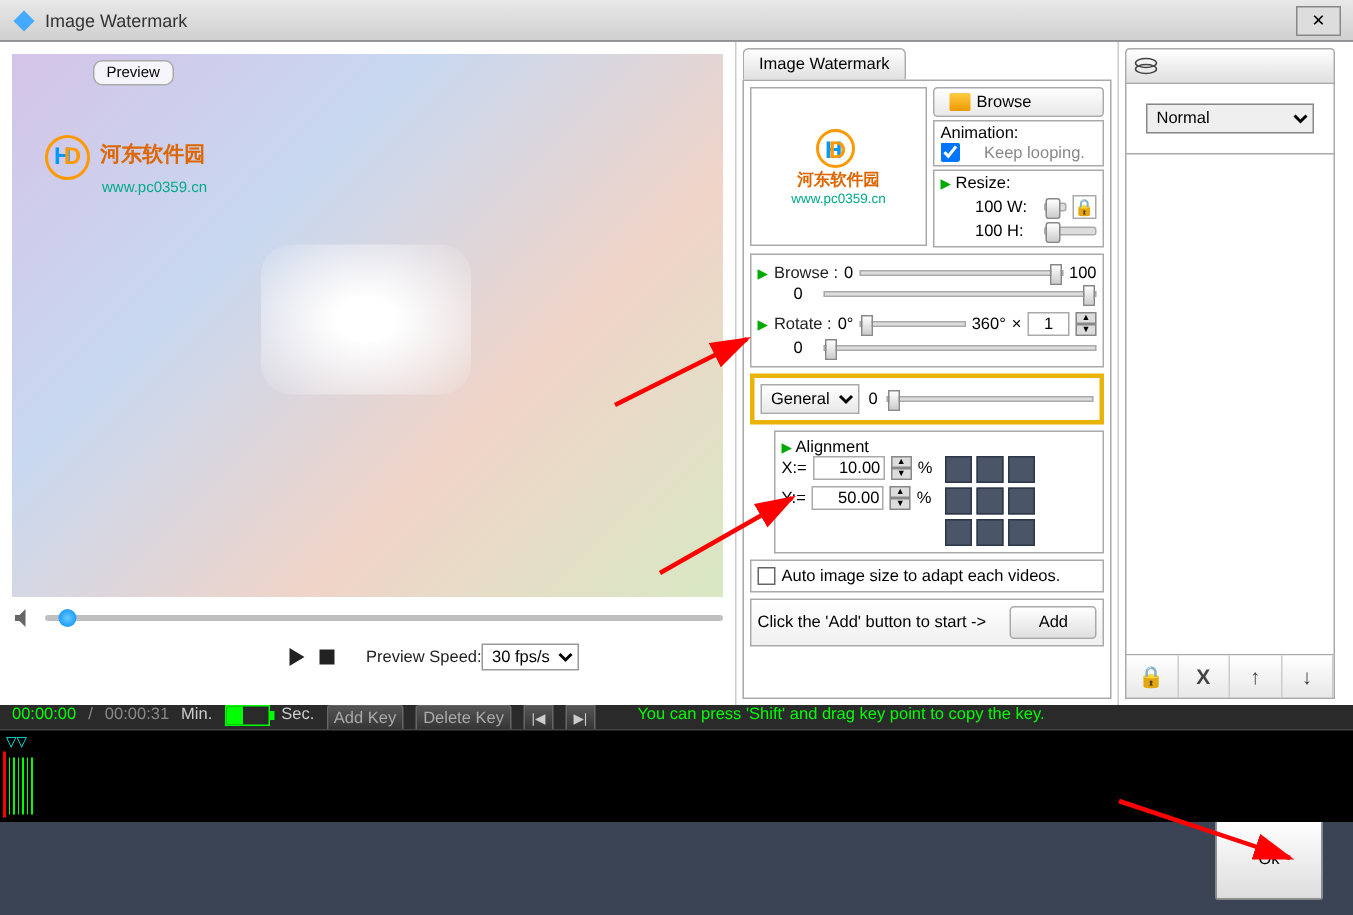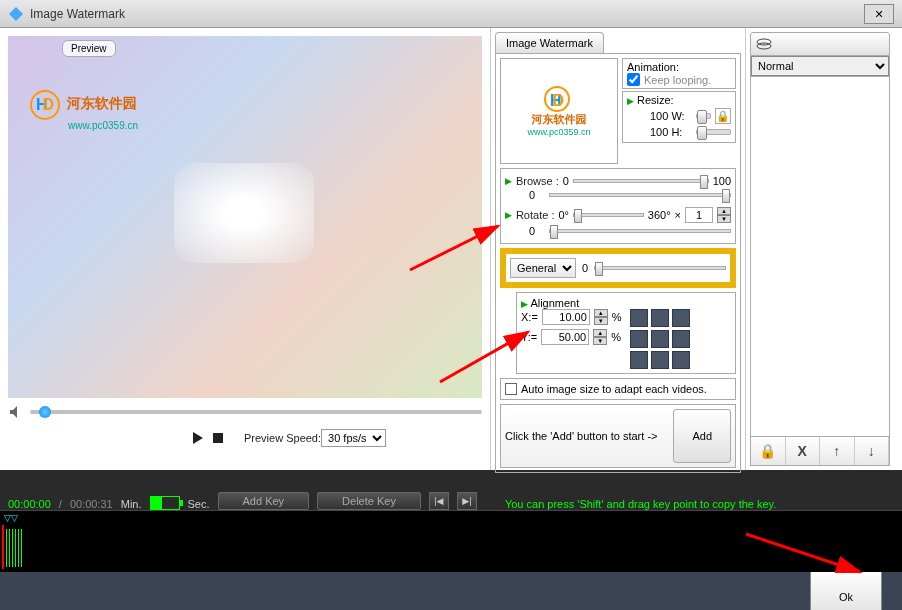--- a/index.html
+++ b/index.html
@@ -48,74 +48,74 @@
 .panel-body { border: 1px solid #aaa; flex: 1; padding: 4px; display: flex; flex-direction: column; gap: 4px; }
 
 .wm-preview-row { display: flex; gap: 4px; }
 .wm-thumb { width: 118px; height: 106px; border: 1px solid #aaa; background: #fff; display: flex; flex-direction: column; align-items: center; justify-content: center; }
 .wm-thumb .line1 { color: #d60; font-size: 11px; font-weight: bold; }
 .wm-thumb .line2 { color: #0a8; font-size: 9px; }
 .wm-right-col { flex: 1; display: flex; flex-direction: column; gap: 2px; }
 .browse-btn { background: linear-gradient(#fff, #e8e8e8); border: 1px solid #aaa; padding: 3px 10px; border-radius: 3px; display: flex; align-items: center; gap: 4px; cursor: pointer; }
 .folder-icon { width: 14px; height: 12px; background: linear-gradient(#fc4, #e90); border-radius: 1px; }
 .anim-box { border: 1px solid #aaa; padding: 2px 4px; }
-.check-row { display: flex; align-items: flex-end; gap: 4px; color: #888; }
+.check-row { display: flex; align-items: flex-end; gap: 16px; color: #888; }
 .resize-box { border: 1px solid #aaa; padding: 2px 4px; }
 .green-arrow { color: #0a0; font-size: 9px; }
 .resize-row { display: flex; align-items: center; gap: 4px; margin: 2px 0; }
 .resize-row .lbl { width: 42px; margin-left: 23px; }
 .mini-slider { flex: 1; height: 6px; background: #ddd; border: 1px solid #aaa; border-radius: 2px; position: relative; }
 .mini-slider .thumb { position: absolute; left: 0; top: -4px; width: 10px; height: 14px; background: linear-gradient(#fff, #ccc); border: 1px solid #888; border-radius: 2px; }
 .lock-icon { width: 16px; height: 16px; border: 1px solid #aaa; display: flex; align-items: center; justify-content: center; }
 
 .slider-section { border: 1px solid #aaa; padding: 4px; }
 .slider-row { display: flex; align-items: center; gap: 4px; margin: 2px 0; }
 .slider-row .lbl { color: #222; }
 .slider-track { flex: 1; height: 4px; background: #ddd; border: 1px solid #aaa; position: relative; }
 .slider-track .thumb { position: absolute; top: -5px; width: 8px; height: 14px; background: linear-gradient(#fff, #ccc); border: 1px solid #888; }
 .val-box { width: 26px; text-align: center; }
 .spinner { width: 28px; border: 1px solid #aaa; padding: 1px; text-align: center; }
 .spin-btns { display: flex; flex-direction: column; }
 .spin-btns span { width: 14px; height: 8px; background: #ddd; border: 1px solid #888; font-size: 6px; text-align: center; line-height: 6px; cursor: pointer; }
 
-.general-row { display: flex; align-items: center; gap: 6px; padding: 4px; border: 6px solid #eab308; }
+.general-row { display: flex; align-items: center; gap: 6px; padding: 4px; border: 3px solid #eab308; }
 .gen-select { border: 1px solid #aaa; padding: 2px; background: linear-gradient(#fff,#e8e8e8); }
 
 .align-section { border: 1px solid #aaa; padding: 4px; margin-left: 16px; }
 .align-body { display: flex; gap: 8px; }
 .align-inputs { display: flex; flex-direction: column; gap: 4px; }
 .align-row { display: flex; align-items: center; gap: 4px; }
 .align-row input { width: 48px; border: 1px solid #aaa; padding: 1px 2px; text-align: right; }
 .align-grid { display: grid; grid-template-columns: repeat(3, 18px); grid-template-rows: repeat(3, 18px); gap: 3px; }
 .align-cell { background: #4a5568; border: 1px solid #2d3748; cursor: pointer; }
 
 .auto-row { display: flex; align-items: center; gap: 4px; padding: 4px; border: 1px solid #aaa; }
 .auto-check { width: 12px; height: 12px; border: 1px solid #666; }
 
 .add-row { display: flex; align-items: center; justify-content: space-between; padding: 4px; border: 1px solid #aaa; background: linear-gradient(#fff,#f0f0f0); }
-.add-btn { background: linear-gradient(#fff,#e0e0e0); border: 1px solid #aaa; padding: 20px 18px; border-radius: 3px; cursor: pointer; }
+.add-btn { background: linear-gradient(#fff,#e0e0e0); border: 1px solid #aaa; padding: 4px 18px; border-radius: 3px; cursor: pointer; }
 
 .right-panel { width: 148px; padding: 4px; background: #fff; display: flex; flex-direction: column; }
 .right-top { background: linear-gradient(#fff,#e0e0e0); border: 1px solid #aaa; padding: 4px; display: flex; align-items: center; border-radius: 3px 3px 0 0; }
 .layer-icon { width: 18px; height: 14px; }
-.right-select-row { border: 1px solid #aaa; border-top: none; padding: 0; }
+.right-select-row { border: 1px solid #aaa; border-top: none; padding: 13px; }
 .right-select { width: 100%; border: 1px solid #888; padding: 2px; }
 .right-list { flex: 1; border: 1px solid #aaa; border-top: none; }
 .right-tools { display: flex; border: 1px solid #aaa; border-top: none; background: linear-gradient(#fff,#e8e8e8); }
 .right-tools .tbtn { flex: 1; text-align: center; padding: 6px 0; border-right: 1px solid #ccc; cursor: pointer; font-size: 14px; font-weight: bold; color: #444; }
 
-.timeline-bar { background: #2a2a2a; height: 40px; display: flex; align-items: flex-end; padding: 0 8px; gap: 8px; color: #ccc; }
+.timeline-bar { background: #2a2a2a; height: 16px; display: flex; align-items: flex-start; padding: 0 8px; gap: 8px; color: #ccc; }
 .time-cur { color: #0f0; }
 .time-sep { color: #888; }
 .time-total { color: #888; }
 .time-label { color: #ccc; }
 .battery { width: 30px; height: 14px; border: 1px solid #0f0; position: relative; }
 .battery::after { content: ""; position: absolute; right: -4px; top: 3px; width: 3px; height: 6px; background: #0f0; }
 .battery .fill { width: 40%; height: 100%; background: #0f0; }
-.tl-btn { background: linear-gradient(#555,#333); border: 1px solid #666; color: #aaa; padding: 2px 24px; border-radius: 2px; cursor: pointer; }
+.tl-btn { background: linear-gradient(#555,#333); border: 1px solid #666; color: #aaa; padding: 2px 4px; border-radius: 2px; cursor: pointer; }
 .tl-nav { width: 20px; height: 18px; background: linear-gradient(#555,#333); border: 1px solid #666; color: #ccc; text-align: center; line-height: 16px; cursor: pointer; font-size: 9px; }
 .tl-hint { color: #0f0; margin-left: 20px; }
 
 .timeline-track { background: #000; height: 62px; position: relative; border-top: 1px solid #444; }
 .tl-marker { position: absolute; left: 4px; top: 2px; color: #0ff; font-size: 9px; }
 .tl-redline { position: absolute; left: 2px; top: 14px; width: 2px; height: 44px; background: #f00; }
 .tl-greenbar { position: absolute; left: 6px; top: 18px; width: 16px; height: 38px; background: repeating-linear-gradient(90deg, #0f0 0, #0f0 1px, transparent 1px, transparent 3px); }
 
 .footer { background: #3a4454; height: 50px; display: flex; align-items: center; justify-content: flex-end; padding: 0 20px; }
 .ok-btn { background: linear-gradient(#fff,#ddd); border: 1px solid #888; padding: 20px 28px; cursor: pointer; border-radius: 2px; }
@@ -165,20 +165,24 @@
   <div class="settings-panel">
     <div class="panel-tab">Image Watermark</div>
     <div class="panel-body">
       <div class="wm-preview-row">
         <div class="wm-thumb">
           <div><span class="wm-logo" style="width:26px;height:26px"></span></div>
           <span class="line1">河东软件园</span>
           <span class="line2">www.pc0359.cn</span>
         </div>
         <div class="wm-right-col">
+          <div class="browse-btn">
+            <span class="folder-icon"></span>
+            <span>Browse</span>
+          </div>
           <div class="anim-box">
             <div>Animation:</div>
             <div class="check-row">
               <input type="checkbox" checked="" style="">
               <span>Keep looping.</span>
             </div>
           </div>
           <div class="resize-box">
             <div><span class="green-arrow">▶</span> <span>Resize:</span></div>
             <div class="resize-row">

